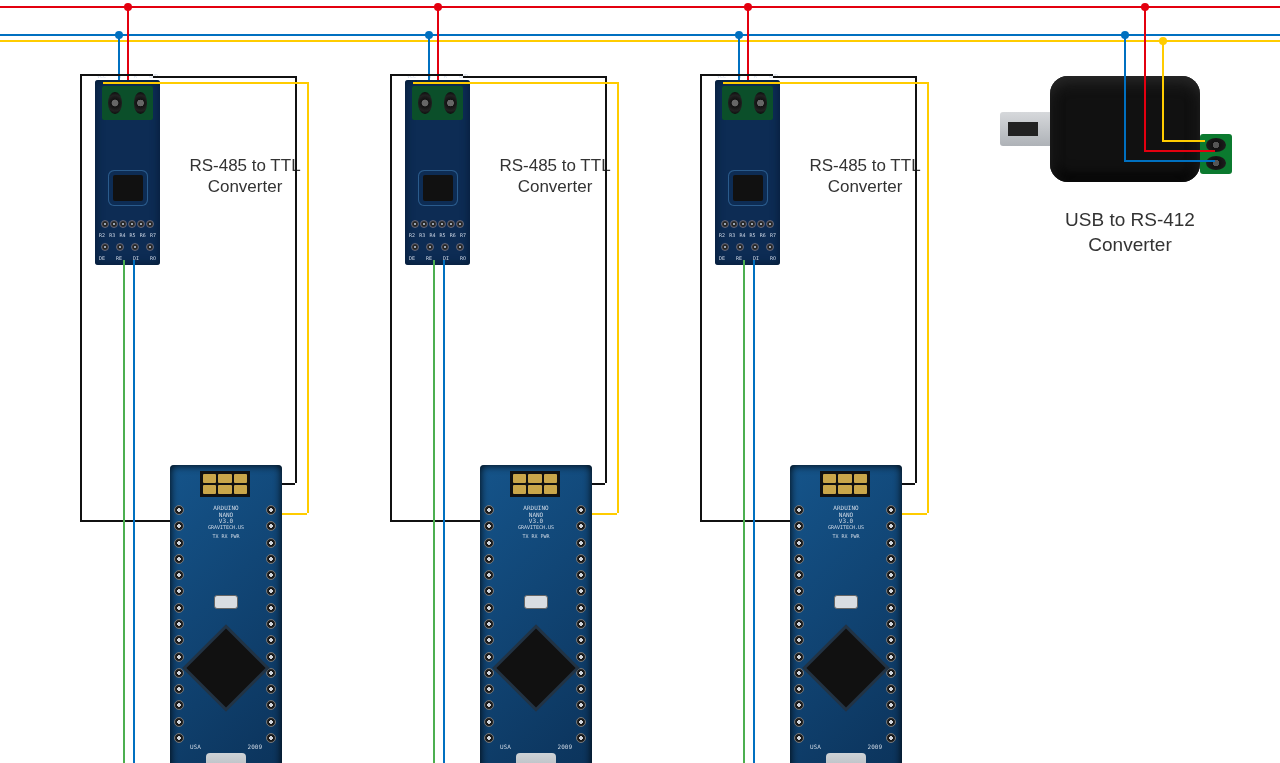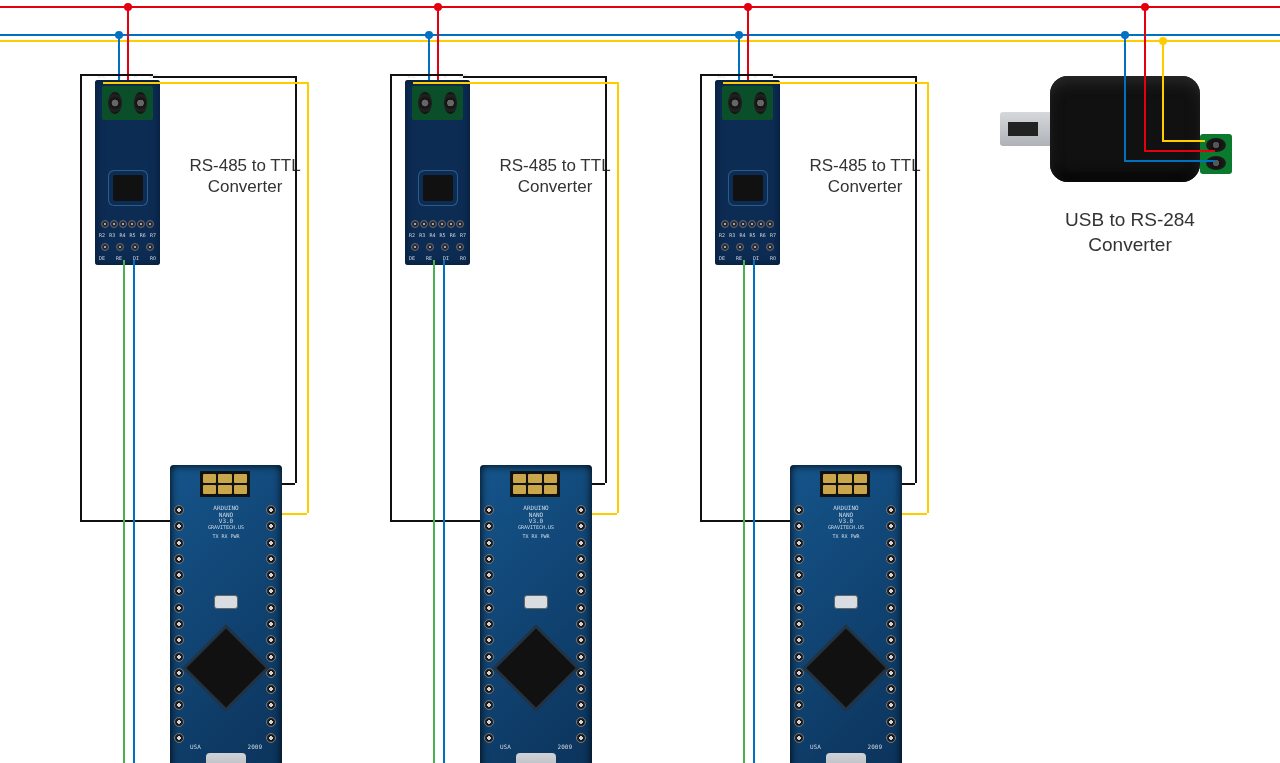--- a/index.html
+++ b/index.html
@@ -509,21 +509,21 @@
         </div>
       </div>
     </div>
   </div>
 
 <div class="usb485">
   <div class="plug"></div>
   <div class="shell"></div>
   <div class="term"></div>
 </div>
-<div class="usb485-label">USB to RS-284 Converter</div>
+<div class="usb485-label">USB to RS-412 Converter</div>
 
 <div class="dot dot-red" style="left: 128px; top: 7px;"></div>
 <div class="dot dot-blue" style="left: 119px; top: 35px;"></div>
 <div class="vwire" style="background: rgb(227, 0, 15); left: 127px; top: 7px; height: 73px;"></div>
 <div class="vwire" style="background: rgb(0, 112, 192); left: 118px; top: 34px; height: 46px;"></div>
 <div class="hwire" style="background: rgb(17, 17, 17); top: 74px; left: 101px; width: 52px;"></div>
 <div class="vwire" style="background: rgb(17, 17, 17); left: 101px; top: 74px; height: 0px;"></div>
 <div class="vwire" style="background: rgb(17, 17, 17); left: 80px; top: 74px; height: 446px;"></div>
 <div class="hwire" style="background: rgb(17, 17, 17); top: 74px; left: 80px; width: 21px;"></div>
 <div class="hwire" style="background: rgb(17, 17, 17); top: 520px; left: 80px; width: 90px;"></div>

